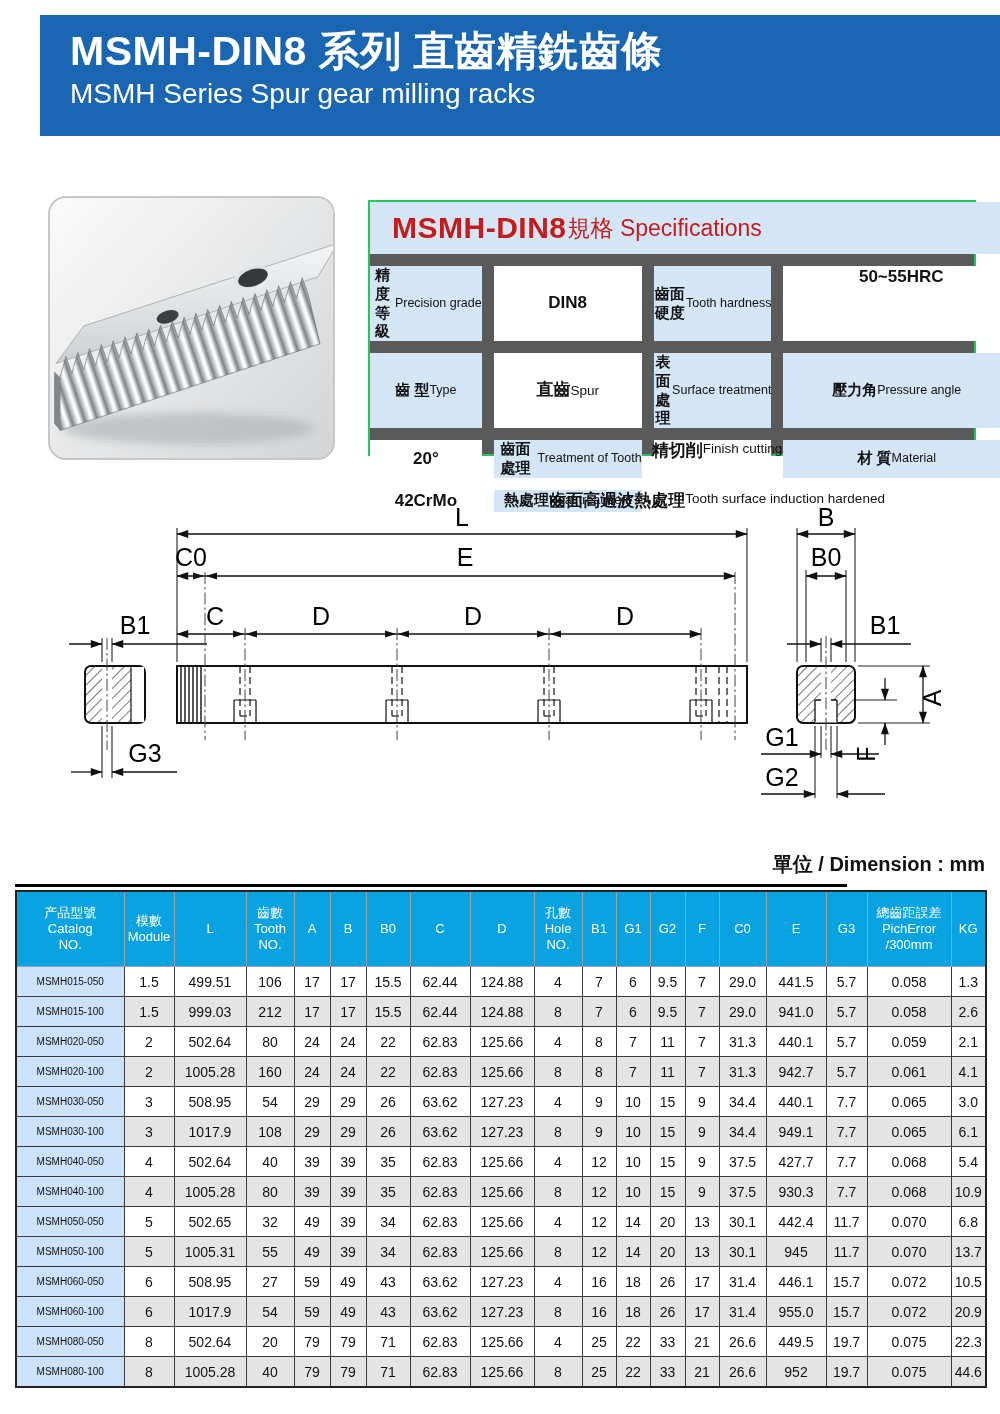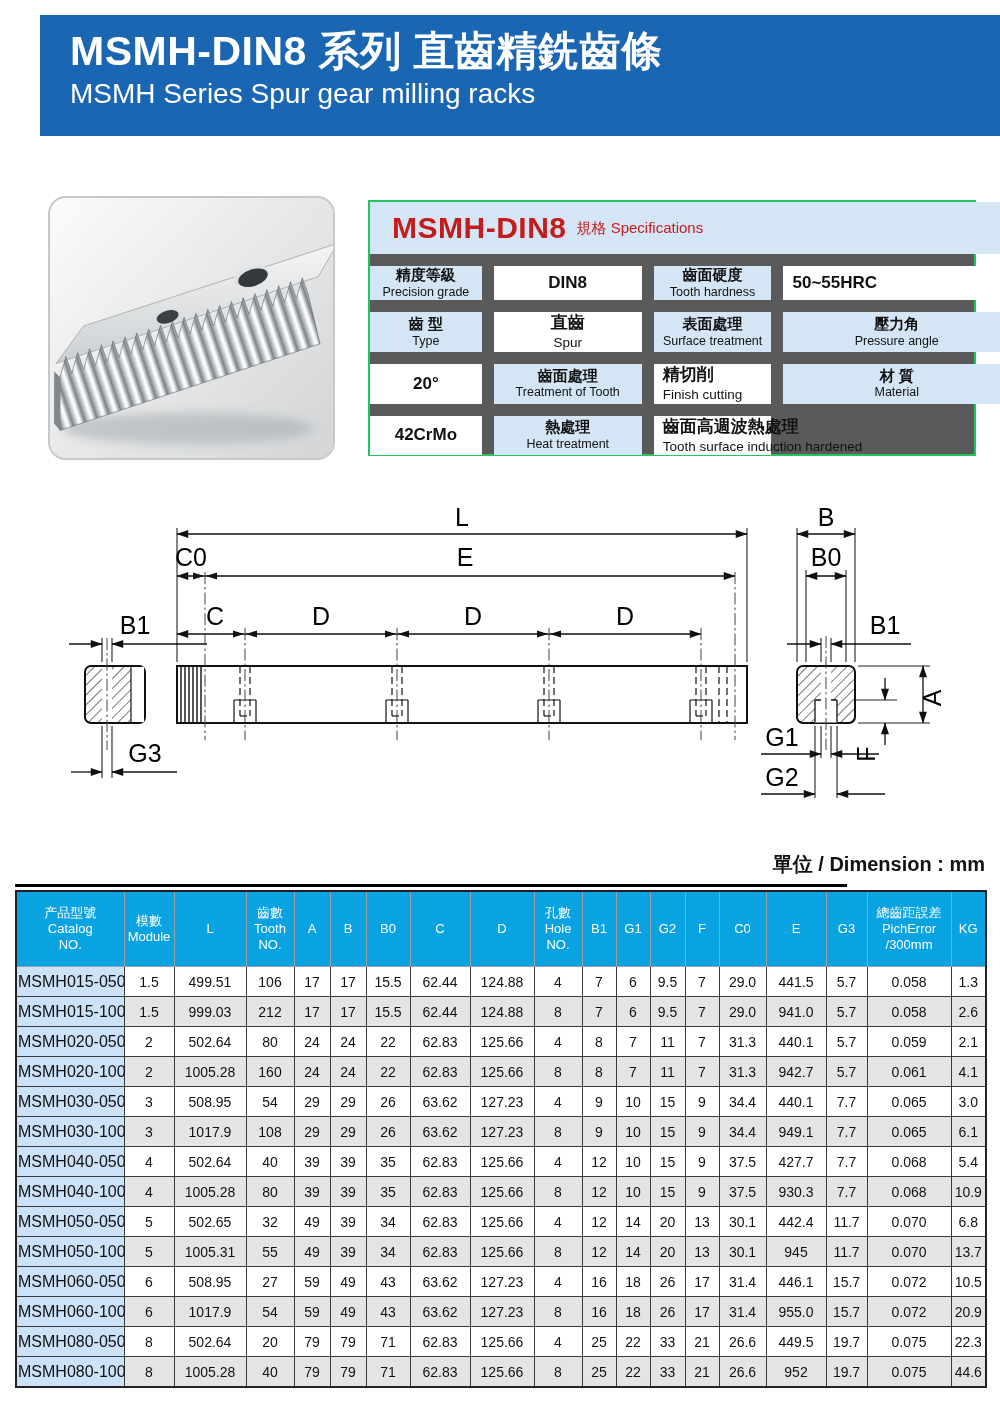--- a/index.html
+++ b/index.html
@@ -11,24 +11,24 @@
   .banner h1{margin:0;font-size:41px;font-weight:700;letter-spacing:.5px;line-height:1.1;}
   .banner h2{margin:5px 0 0 0;font-size:28px;font-weight:400;line-height:1.1;}
 
   
   .photo{position:absolute;left:48px;top:196px;width:287px;height:264px;border:2px solid #c7c7c7;border-radius:18px;overflow:hidden;box-sizing:border-box;background:#e9eaeb;}
   .photo svg{display:block;width:100%;height:100%;}
 
   
   .spec{position:absolute;left:368px;top:200px;width:608px;height:256px;border:2px solid #22c55e;background:#5a5a5a;box-sizing:border-box;
         display:grid;grid-template-columns:18.5% 24.5% 19.5% 37.5%;grid-template-rows:52px 1fr 1fr 1fr 1fr;gap:12px;}
-  .spec .cell{display:flex;flex-direction:column;justify-content:center;align-items:center;text-align:center;overflow:visible;}
+  .spec .cell{display:flex;flex-direction:row;justify-content:center;align-items:center;text-align:center;overflow:visible;}
   .spec .title{grid-column:1 / span 4;background:#d4e6f5;flex-direction:row;justify-content:flex-start;align-items:center;padding-left:22px;}
   .spec .title .model{color:#c41c1c;font-size:30px;font-weight:700;letter-spacing:.5px;}
-  .spec .title .rest{color:#c41c1c;font-size:15px;font-weight:400;margin-left:10px;}
+  .spec .title .rest{color:#c41c1c;font-size:23px;font-weight:400;margin-left:1px;}
   .spec .lab{background:#d4e6f5;}
   .spec .val{background:#fff;}
   .spec .val.left{align-items:flex-start;padding-left:9px;text-align:left;}
   .spec .zh{font-size:15px;font-weight:700;line-height:1.25;}
   .spec .en{font-size:12.5px;font-weight:400;line-height:1.25;white-space:nowrap;}
   .spec .v1{font-size:17px;font-weight:700;line-height:1.3;white-space:nowrap;}
   .spec .v2{font-size:13.5px;font-weight:400;line-height:1.3;white-space:nowrap;}
   .spec span:empty{display:none;}
 
   
@@ -37,21 +37,21 @@
   .dimtext{font-family:"Liberation Sans",sans-serif;font-size:25px;fill:#000;}
 
   
   .unit-note{position:absolute;right:15px;top:851px;font-size:20px;font-weight:700;}
 
   
   .dim-wrap{position:absolute;left:15px;top:884px;width:832px;border-top:3px solid #000;padding-top:3px;}
   table.dim{width:970px;border-collapse:collapse;table-layout:fixed;border:2px solid #222;}
   table.dim th{background:#0aa3e2;color:#fff;font-size:13px;font-weight:400;line-height:1.22;border:1px solid #9aa0a4;height:70px;padding:2px 0;vertical-align:middle;text-align:center;}
   table.dim td{border:1px solid #3a3a3a;height:29px;text-align:center;font-size:14px;padding:0 1px;background:#fff;white-space:nowrap;}
-  table.dim td:first-child{background:#cbe2f8;font-size:16px;}
+  table.dim td:first-child{background:#cbe2f8;font-size:10px;}
   table.dim tbody tr:nth-child(even) td:not(:first-child){background:#e4e4e4;}
 </style>
 </head>
 <body>
 
 <div class="page">
 
   <div class="banner">
     <h1>MSMH-DIN8 系列 直齒精銑齒條</h1>
     <h2>MSMH Series Spur gear milling racks</h2>

